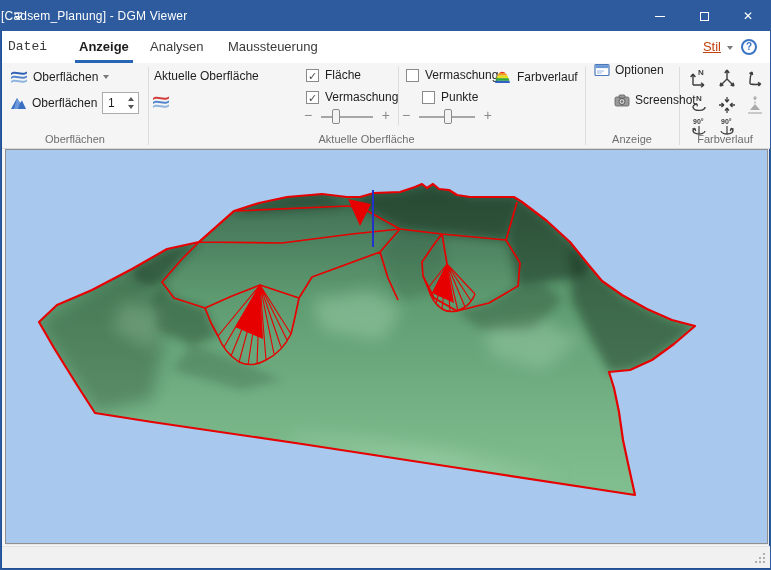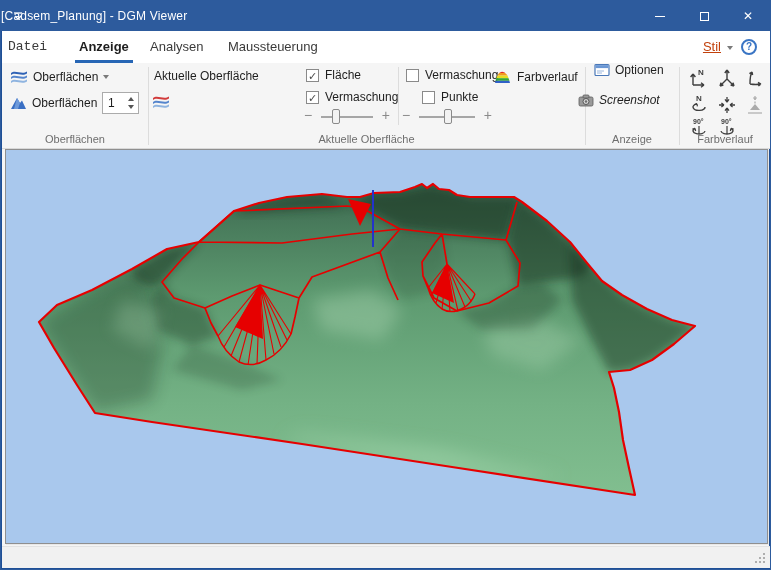--- a/index.html
+++ b/index.html
@@ -176,21 +176,21 @@
     <div class="grouplabel" style="left:146px; width:437px;">Aktuelle Oberfläche</div>
 
     <div class="rbtn" style="left:592px; top:0;">
       <svg width="16" height="14" viewBox="0 0 16 14">
         <rect x="1" y="1.5" width="14" height="11" rx="1" fill="#ffffff" stroke="#4a78b8" stroke-width="1.2"></rect>
         <rect x="1.6" y="2.1" width="12.8" height="3" fill="#6b97d4"></rect>
         <path d="M3,8 h7 M3,10 h5" stroke="#9ab6dc" stroke-width="1" fill="none"></path>
       </svg>
       <span>Optionen</span>
     </div>
-    <div class="rbtn" style="left:576px; top:30px;font-style:italic;">
+    <div class="rbtn" style="left:612px; top:30px;">
       <svg width="16" height="14" viewBox="0 0 16 14">
         <rect x="1" y="4" width="14" height="9" rx="1.5" fill="#9a9a9a" stroke="#5c5c5c" stroke-width="0.8"></rect>
         <rect x="5" y="2" width="6" height="3" rx="1" fill="#9a9a9a" stroke="#5c5c5c" stroke-width="0.8"></rect>
         <circle cx="8" cy="8.5" r="3" fill="#d8d8d8" stroke="#4c4c4c" stroke-width="0.9"></circle>
         <circle cx="8" cy="8.5" r="1.2" fill="#6e6e6e"></circle>
       </svg>
       <span>Screenshot</span>
     </div>
     <div class="grouplabel" style="left:583px; width:94px;">Anzeige</div>
 

